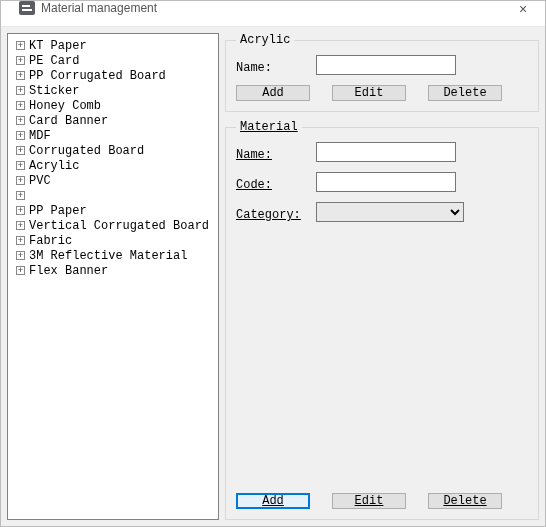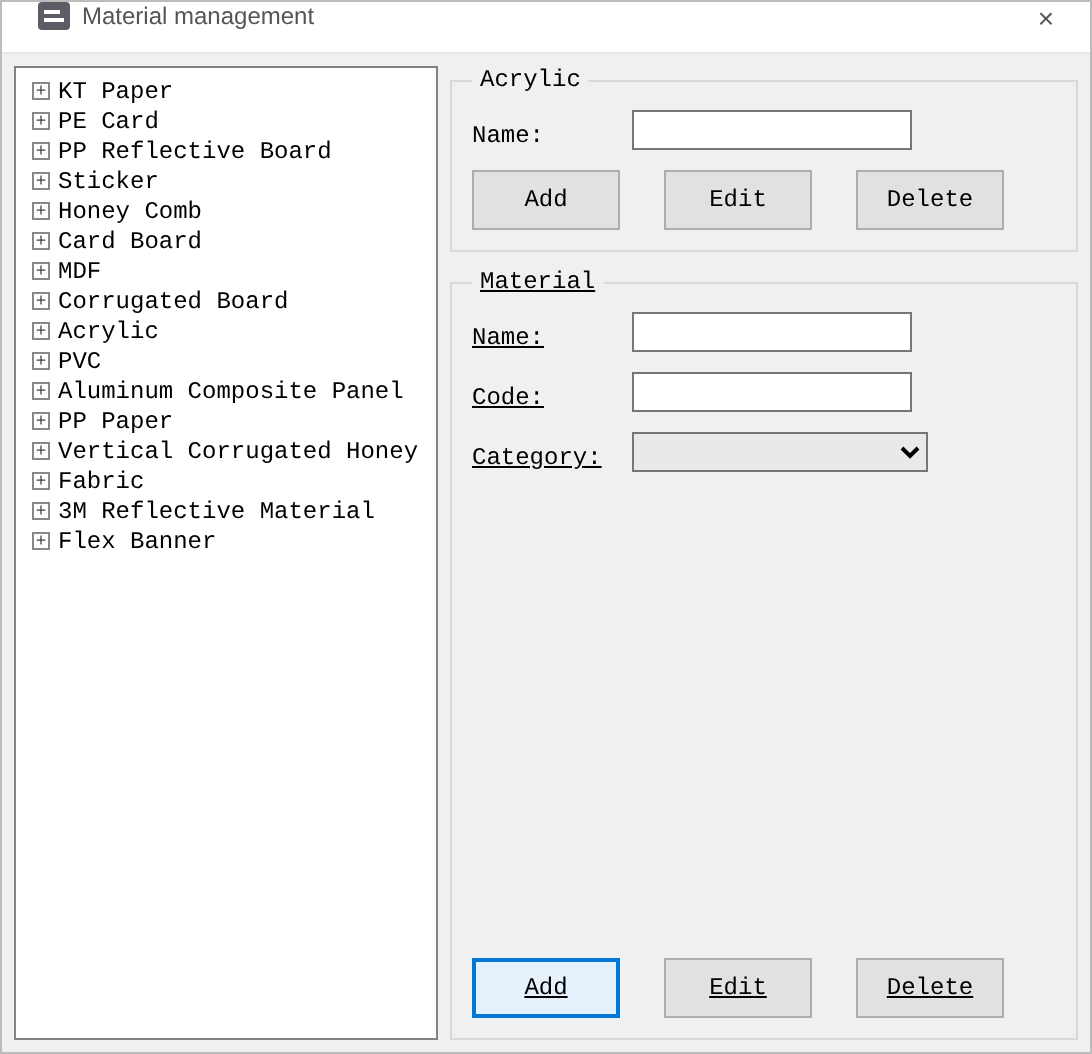--- a/index.html
+++ b/index.html
@@ -137,21 +137,21 @@
     resize: none;
   }
   .btn-row {
     display: flex;
     gap: 22px;
     justify-content: flex-start;
     margin-top: 4px;
   }
   .btn {
     width: 74px;
-    height: 30px;
+    height: 16px;
     background: #e1e1e1;
     border: 1px solid #adadad;
     font-family: inherit;
     font-size: 12px;
     display: flex;
     align-items: center;
     justify-content: center;
     cursor: default;
   }
   .btn.primary {
@@ -178,61 +178,60 @@
         <div class="tree-item">
           <div class="expander">+</div>
           <span>KT Paper</span>
         </div>
         <div class="tree-item">
           <div class="expander">+</div>
           <span>PE Card</span>
         </div>
         <div class="tree-item">
           <div class="expander">+</div>
-          <span>PP Reflective Board</span>
+          <span>PP Corrugated Board</span>
         </div>
         <div class="tree-item">
           <div class="expander">+</div>
           <span>Sticker</span>
         </div>
         <div class="tree-item">
           <div class="expander">+</div>
           <span>Honey Comb</span>
         </div>
         <div class="tree-item">
           <div class="expander">+</div>
-          <span>Card Board</span>
+          <span>Card Banner</span>
         </div>
         <div class="tree-item">
           <div class="expander">+</div>
           <span>MDF</span>
         </div>
         <div class="tree-item">
           <div class="expander">+</div>
           <span>Corrugated Board</span>
         </div>
         <div class="tree-item">
           <div class="expander">+</div>
           <span>Acrylic</span>
         </div>
         <div class="tree-item">
           <div class="expander">+</div>
           <span>PVC</span>
         </div>
         <div class="tree-item">
           <div class="expander">+</div>
-          <span>Aluminum Composite Panel</span>
         </div>
         <div class="tree-item">
           <div class="expander">+</div>
           <span>PP Paper</span>
         </div>
         <div class="tree-item">
           <div class="expander">+</div>
-          <span>Vertical Corrugated Honey</span>
+          <span>Vertical Corrugated Board</span>
         </div>
         <div class="tree-item">
           <div class="expander">+</div>
           <span>Fabric</span>
         </div>
         <div class="tree-item">
           <div class="expander">+</div>
           <span>3M Reflective Material</span>
         </div>
         <div class="tree-item">

